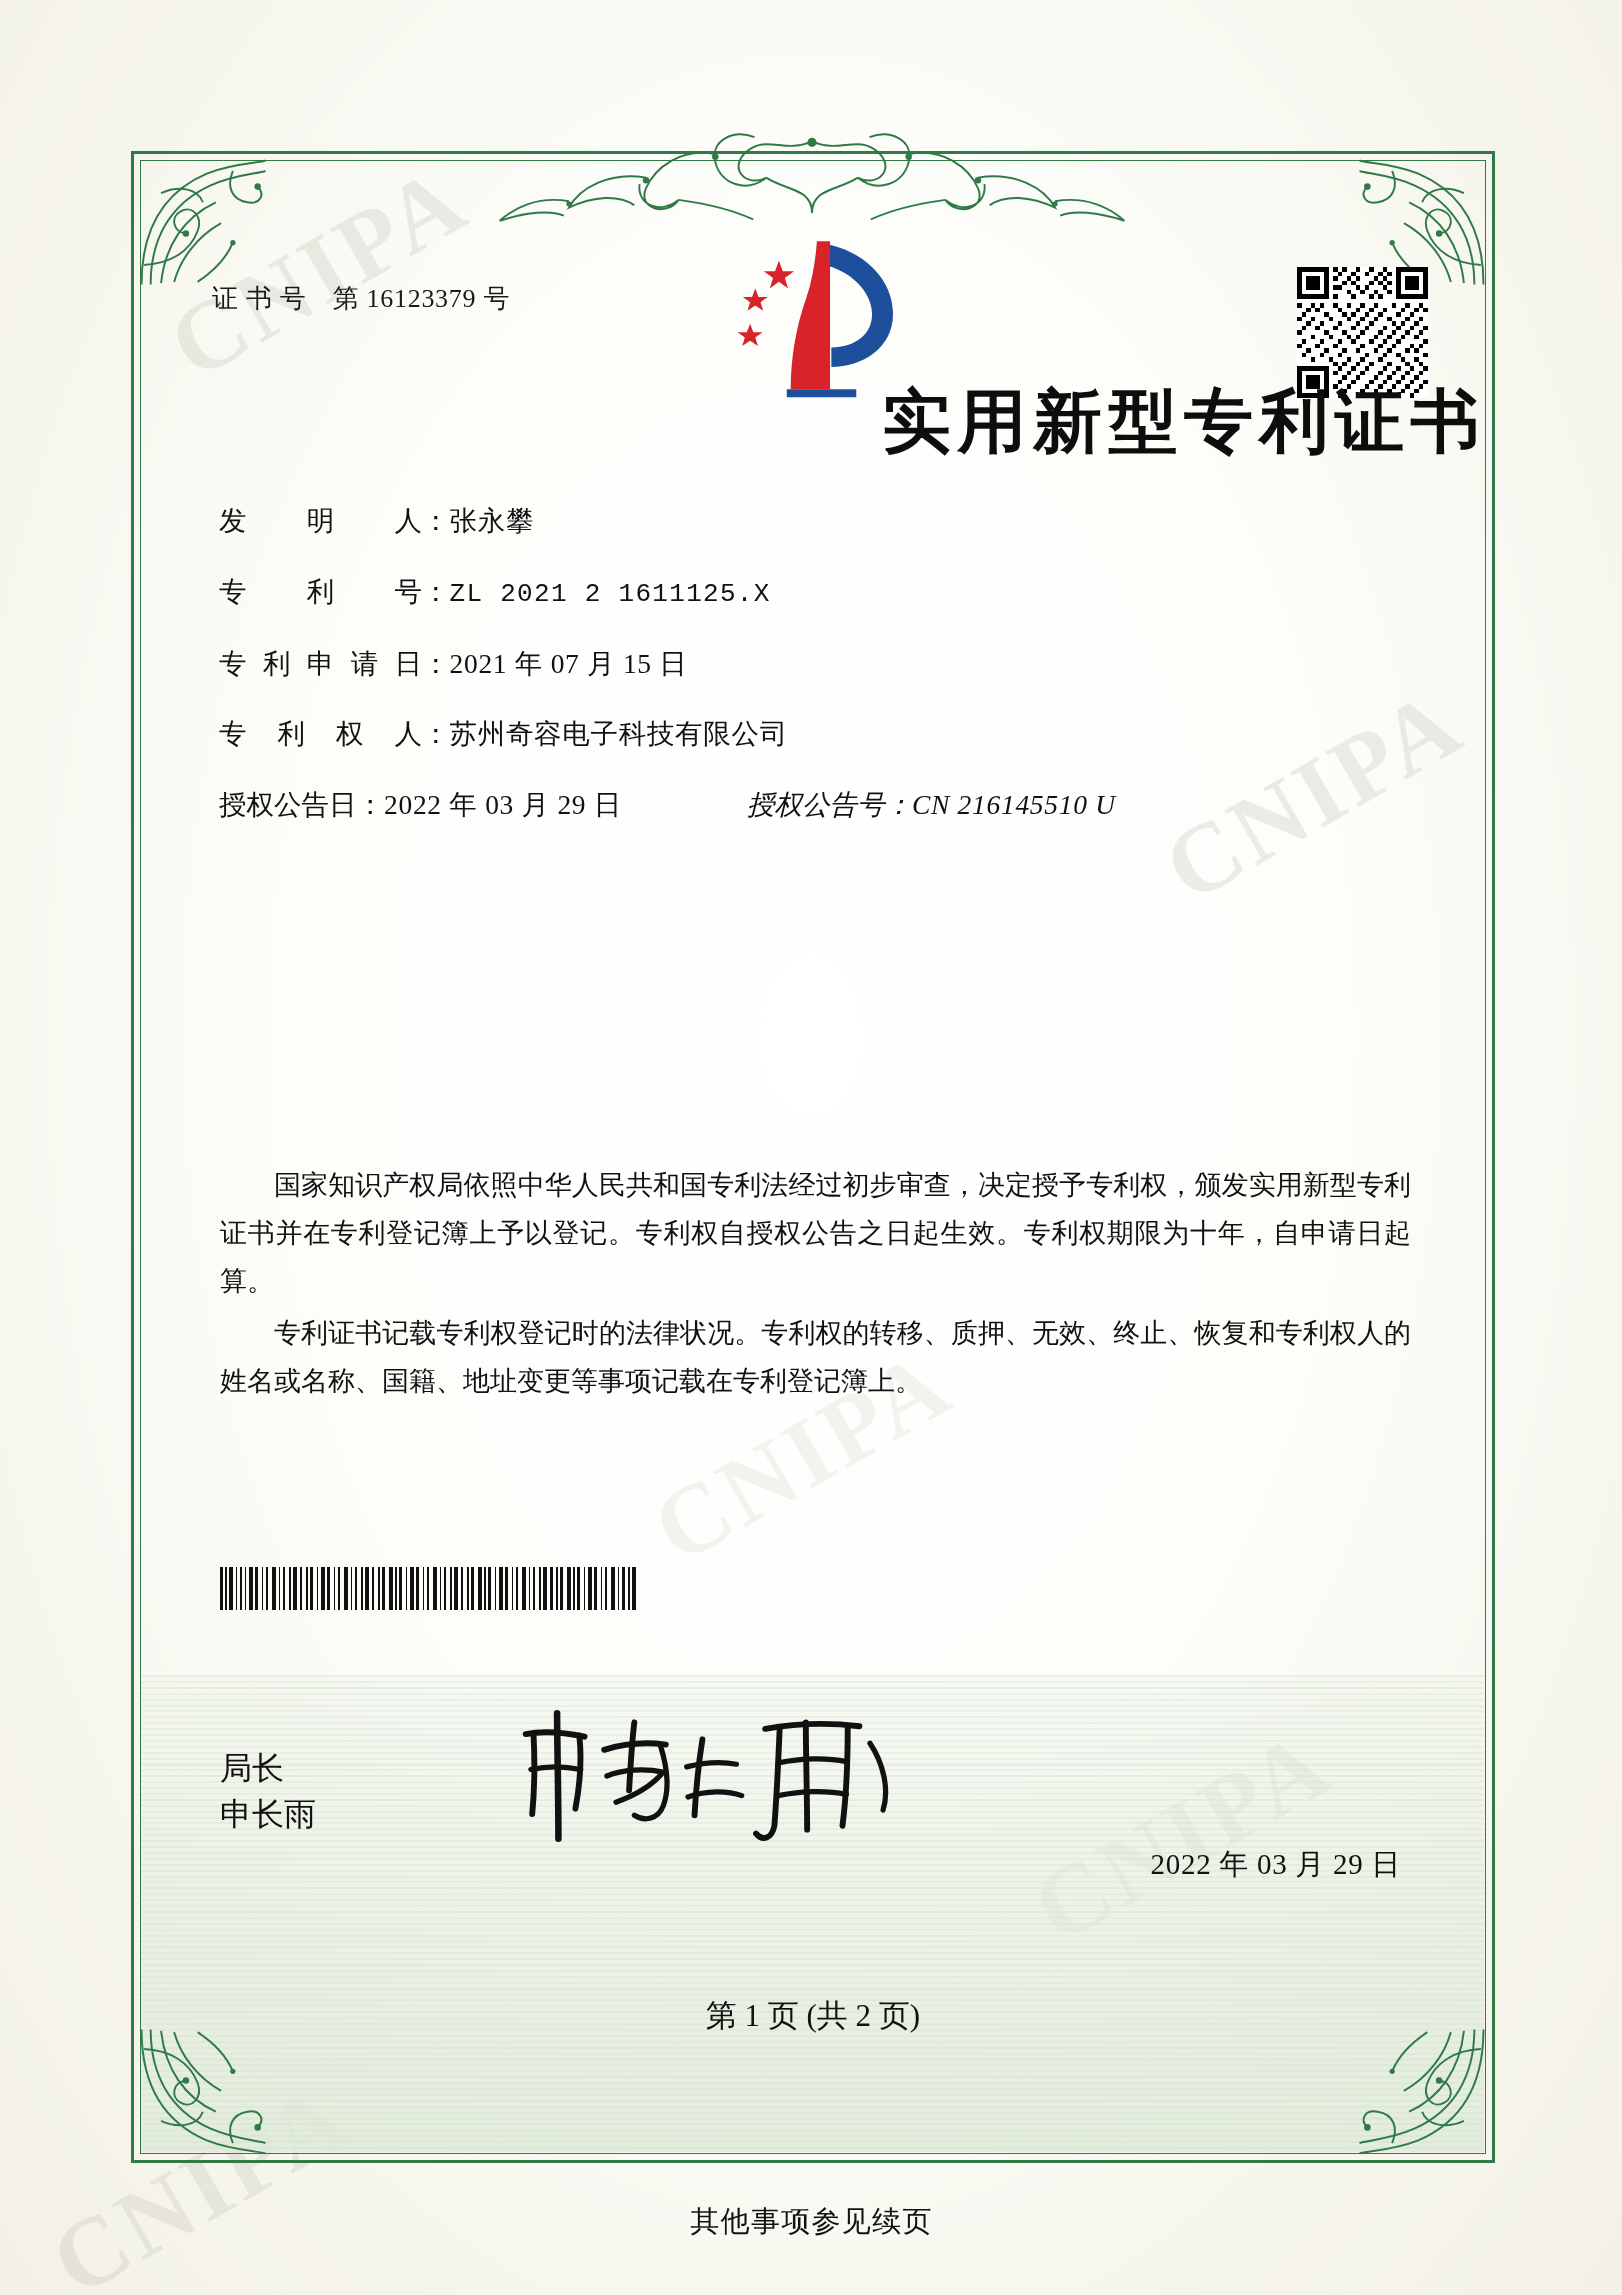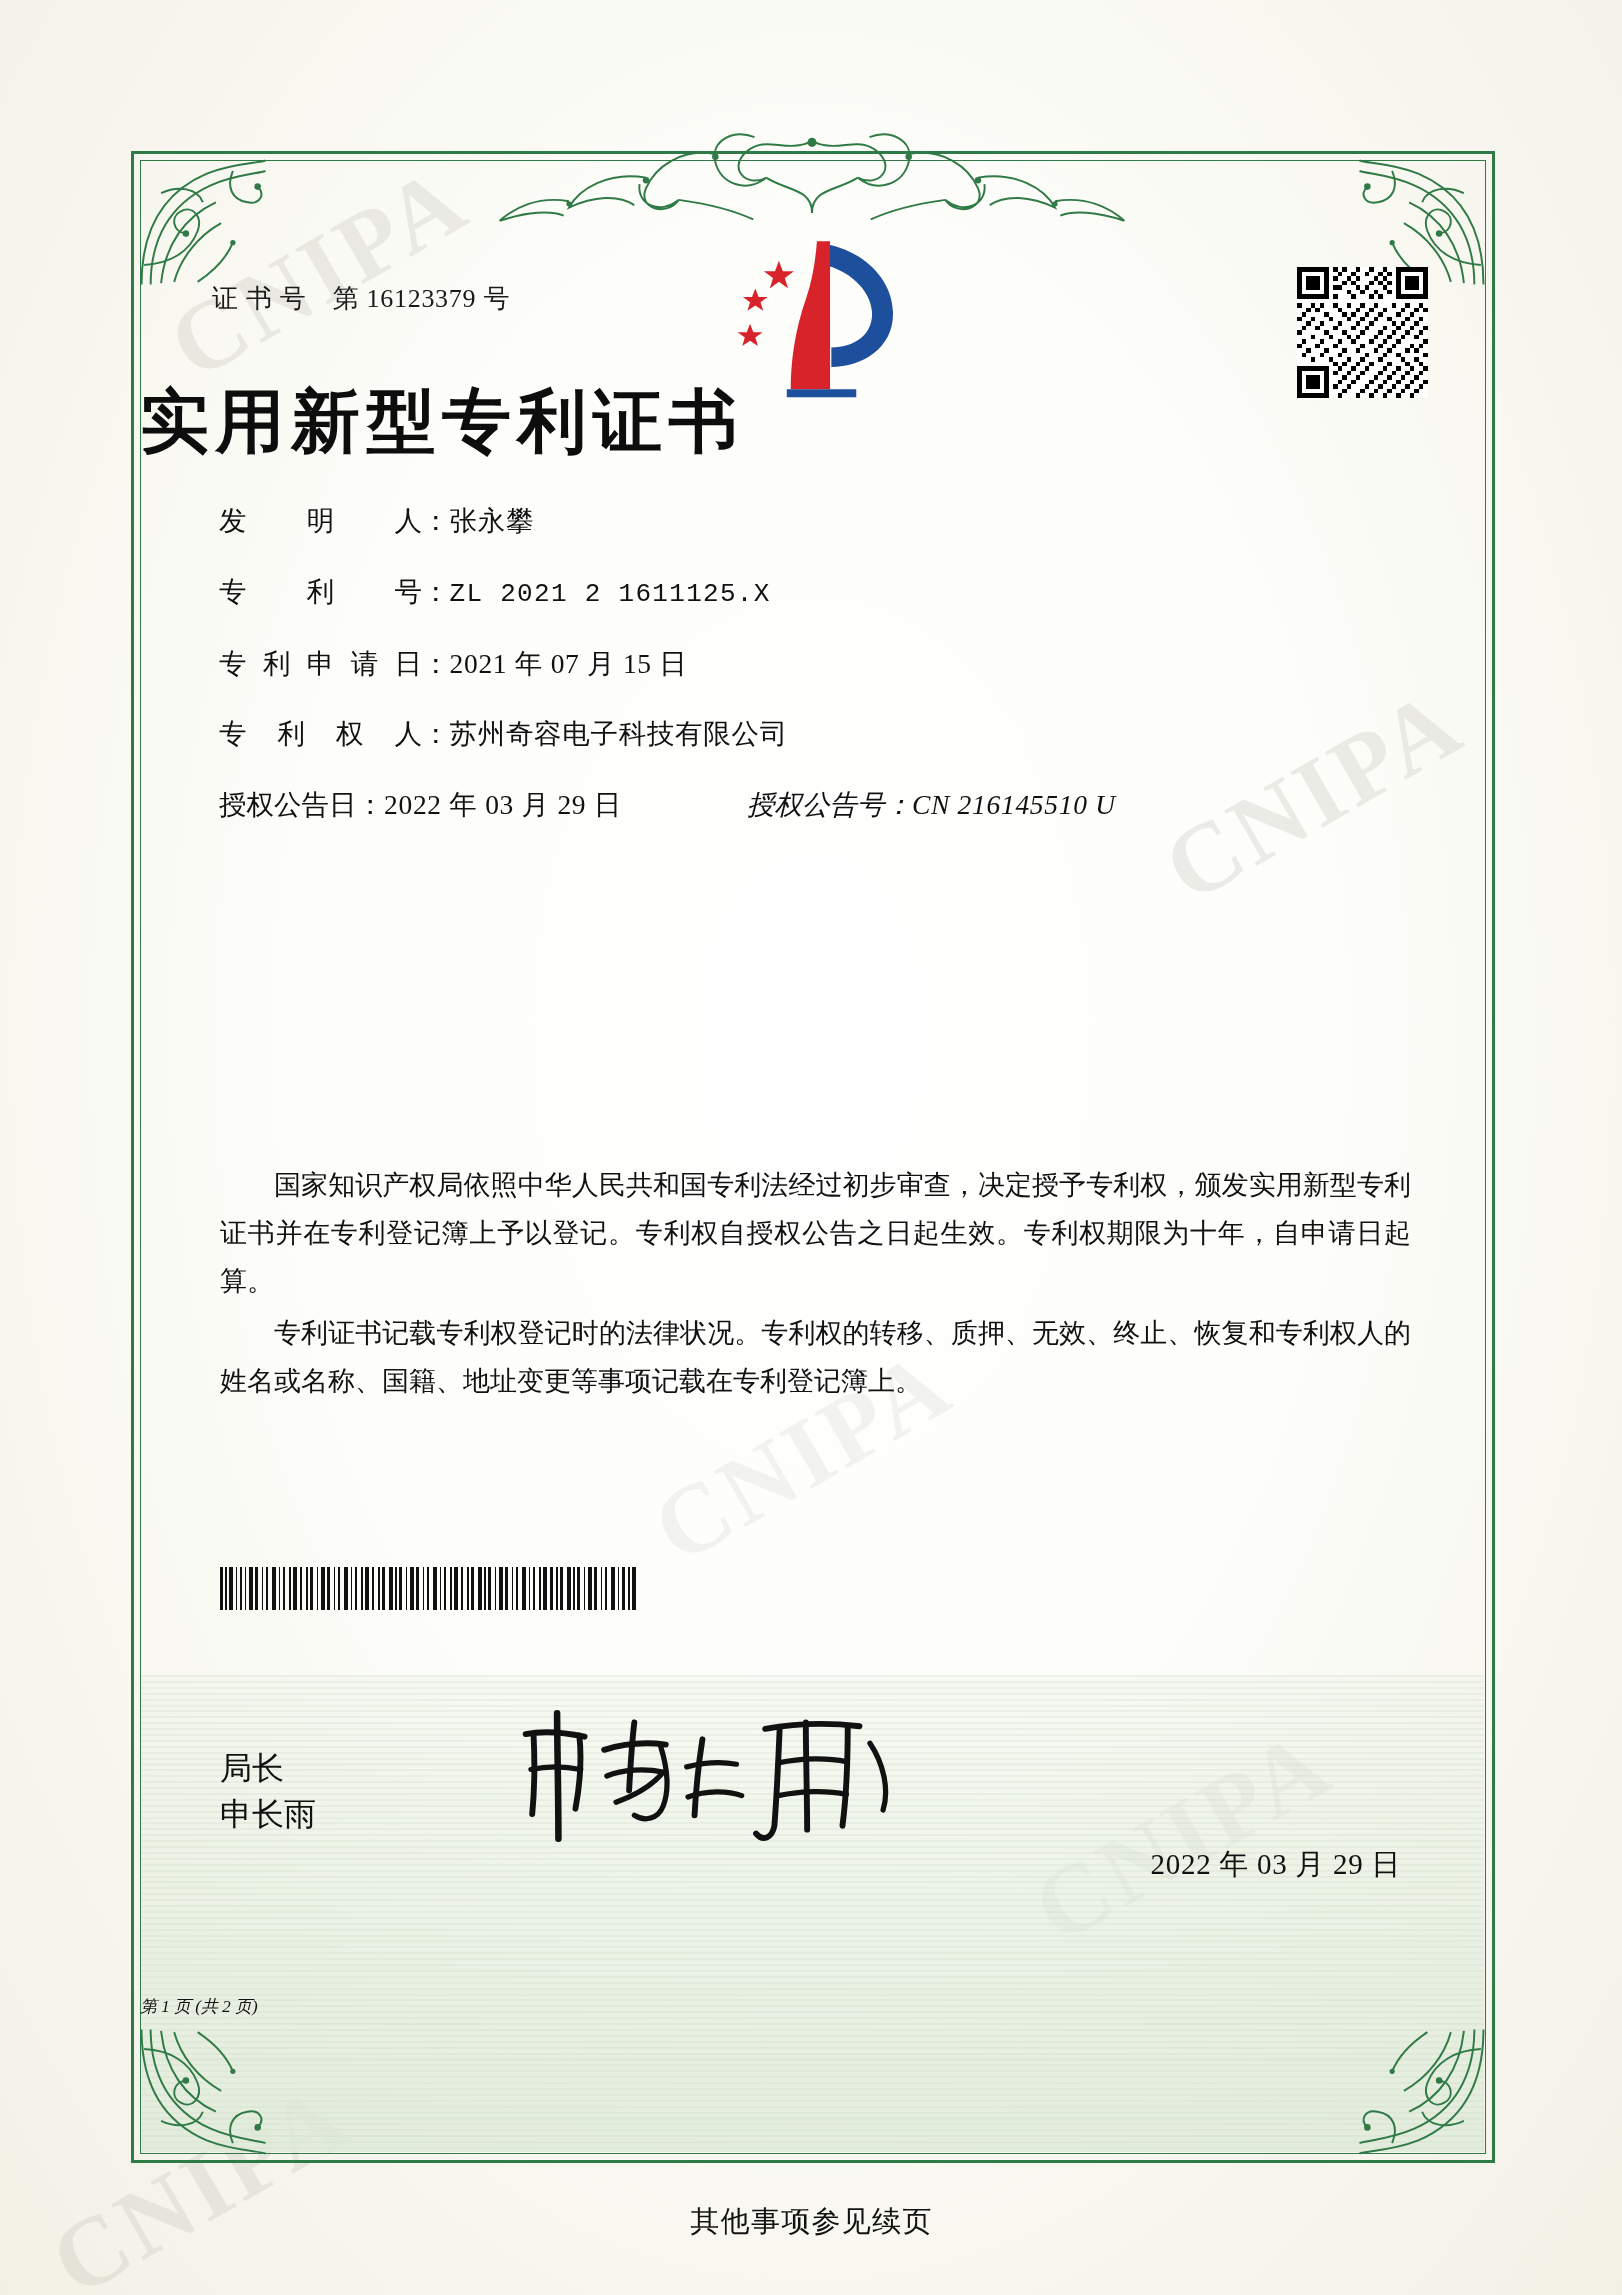--- a/index.html
+++ b/index.html
@@ -137,21 +137,21 @@
     height: 131px;
     background: #fff;
   }
   .qr svg { width: 100%; height: 100%; display: block; }
 
   .title {
     position: absolute;
     left: 0;
     right: 0;
     top: 216px;
-    text-align: left;
+    text-align: right;
     font-size: 69px;
     font-weight: bold;
     letter-spacing: 6.5px;
     color: #0d0d0d;
     font-family: "DejaVu Serif", "Liberation Serif", serif;
   }
 
   .fields {
     position: absolute;
     left: 79px;
@@ -246,23 +246,23 @@
     font-size: 29px;
     color: #111;
     letter-spacing: 0.7px;
   }
 
   .page-num {
     position: absolute;
     left: 0;
     right: 0;
     top: 1835px;
-    font-size: 17px;
+    text-align: center;
+    font-size: 31px;
     color: #111;
-    font-style: italic;
   }
 
   .footer-note {
     position: absolute;
     left: 0;
     right: 0;
     top: 2202px;
     text-align: center;
     font-size: 29px;
     color: #111;

